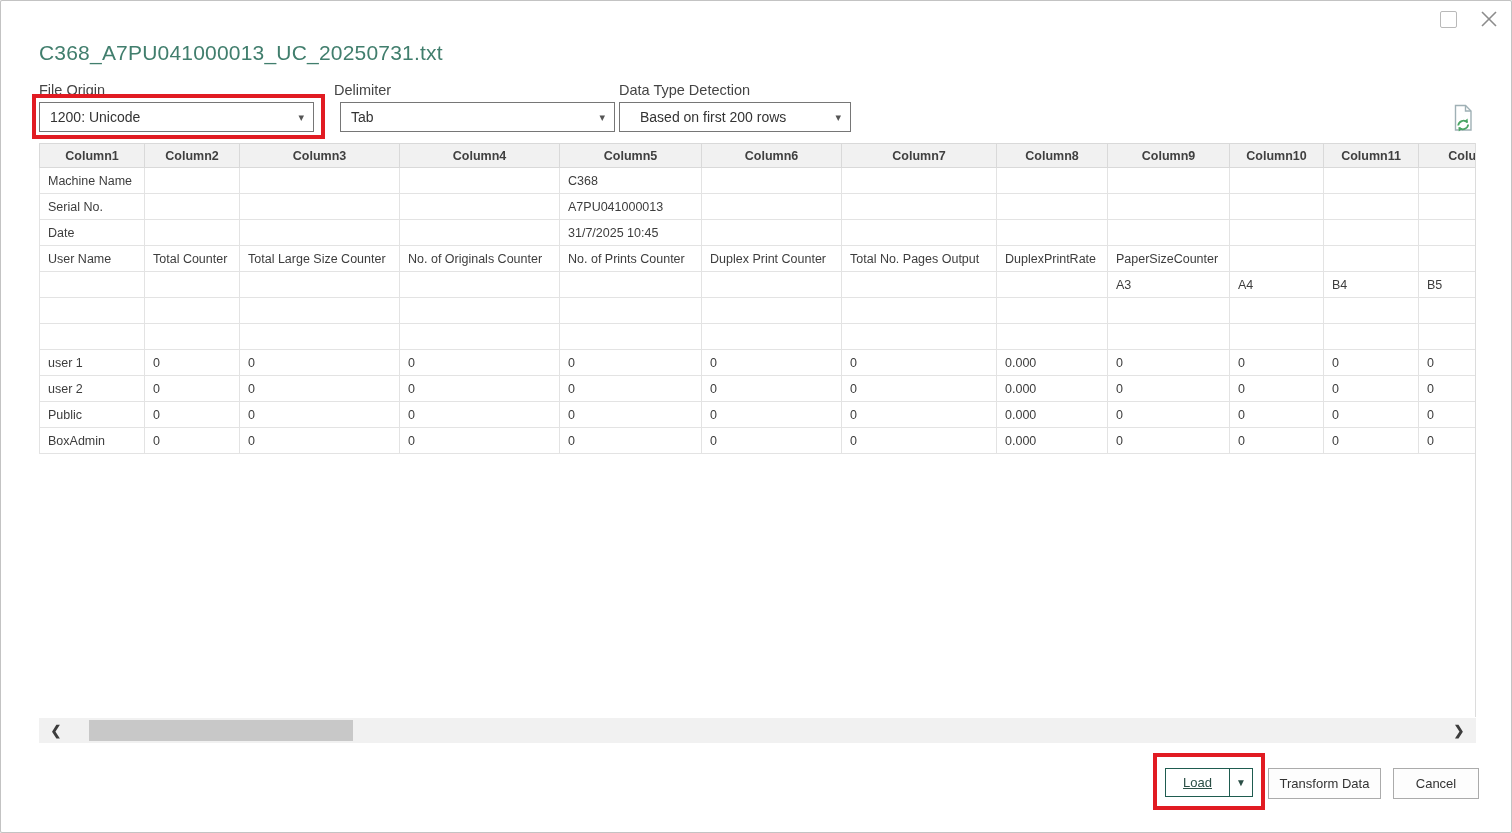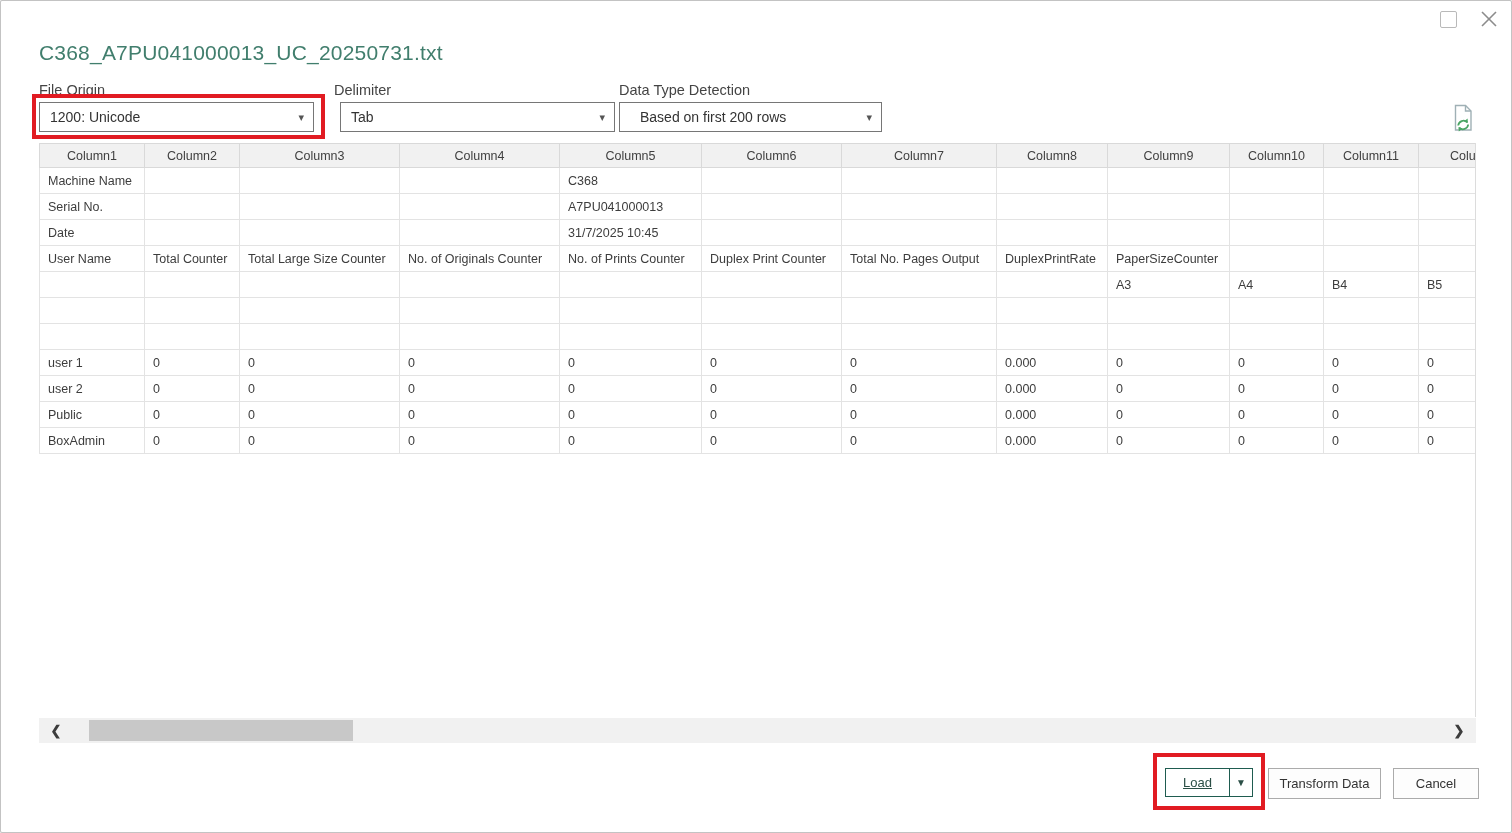--- a/index.html
+++ b/index.html
@@ -41,21 +41,21 @@
   .dropdown {
     position: absolute; top: 101px; height: 30px;
     border: 1px solid #767676; background: #fff;
     display: flex; align-items: center; justify-content: space-between;
     padding: 0 9px 0 10px;
     font-size: 14px; color: #333;
     cursor: pointer;
   }
   .dd-origin { left: 38px;  width: 275px; text-align: right; }
   .dd-delim  { left: 333px; width: 275px; margin-left: 6px; }
-  .dd-dtd    { left: 618px; width: 263px; padding-left: 20px; }
+  .dd-dtd    { left: 618px; width: 232px; padding-left: 20px; }
   .dd-arrow  { font-size: 11px; color: #555; line-height: 1; }
   
   .hl-box {
     position: absolute; border: 4px solid #e11b22;
     background: transparent; pointer-events: none;
   }
   .hl-origin { left: 31px; top: 93px; width: 293px; height: 45px; }
   .hl-load   { left: 1152px; top: 752px; width: 112px; height: 57px; }
   
   .refresh-icon { position: absolute; left: 1450px; top: 103px; width: 24px; height: 29px; cursor: pointer; }
@@ -63,21 +63,21 @@
   .grid-wrap {
     position: absolute; left: 38px; top: 142px;
     width: 1437px; height: 574px;
     overflow: hidden;
     border-right: 1px solid #dcdcdc;
   }
   table.grid { border-collapse: collapse; table-layout: fixed; width: 1500px; }
   table.grid th {
     height: 24px; background: #f1f1f1;
     border: 1px solid #d9d9d9;
-    font-size: 12.5px; font-weight: normal; color: #404040;
+    font-size: 12.5px; font-weight: bold; color: #404040;
     text-align: center; padding: 0 6px;
     overflow: hidden; white-space: nowrap;
   }
   table.grid td {
     height: 26px; background: #fff;
     border: 1px solid #e3e3e3;
     font-size: 12.5px; color: #3d3d3d;
     text-align: left; padding: 0 8px;
     overflow: hidden; white-space: nowrap;
   }

